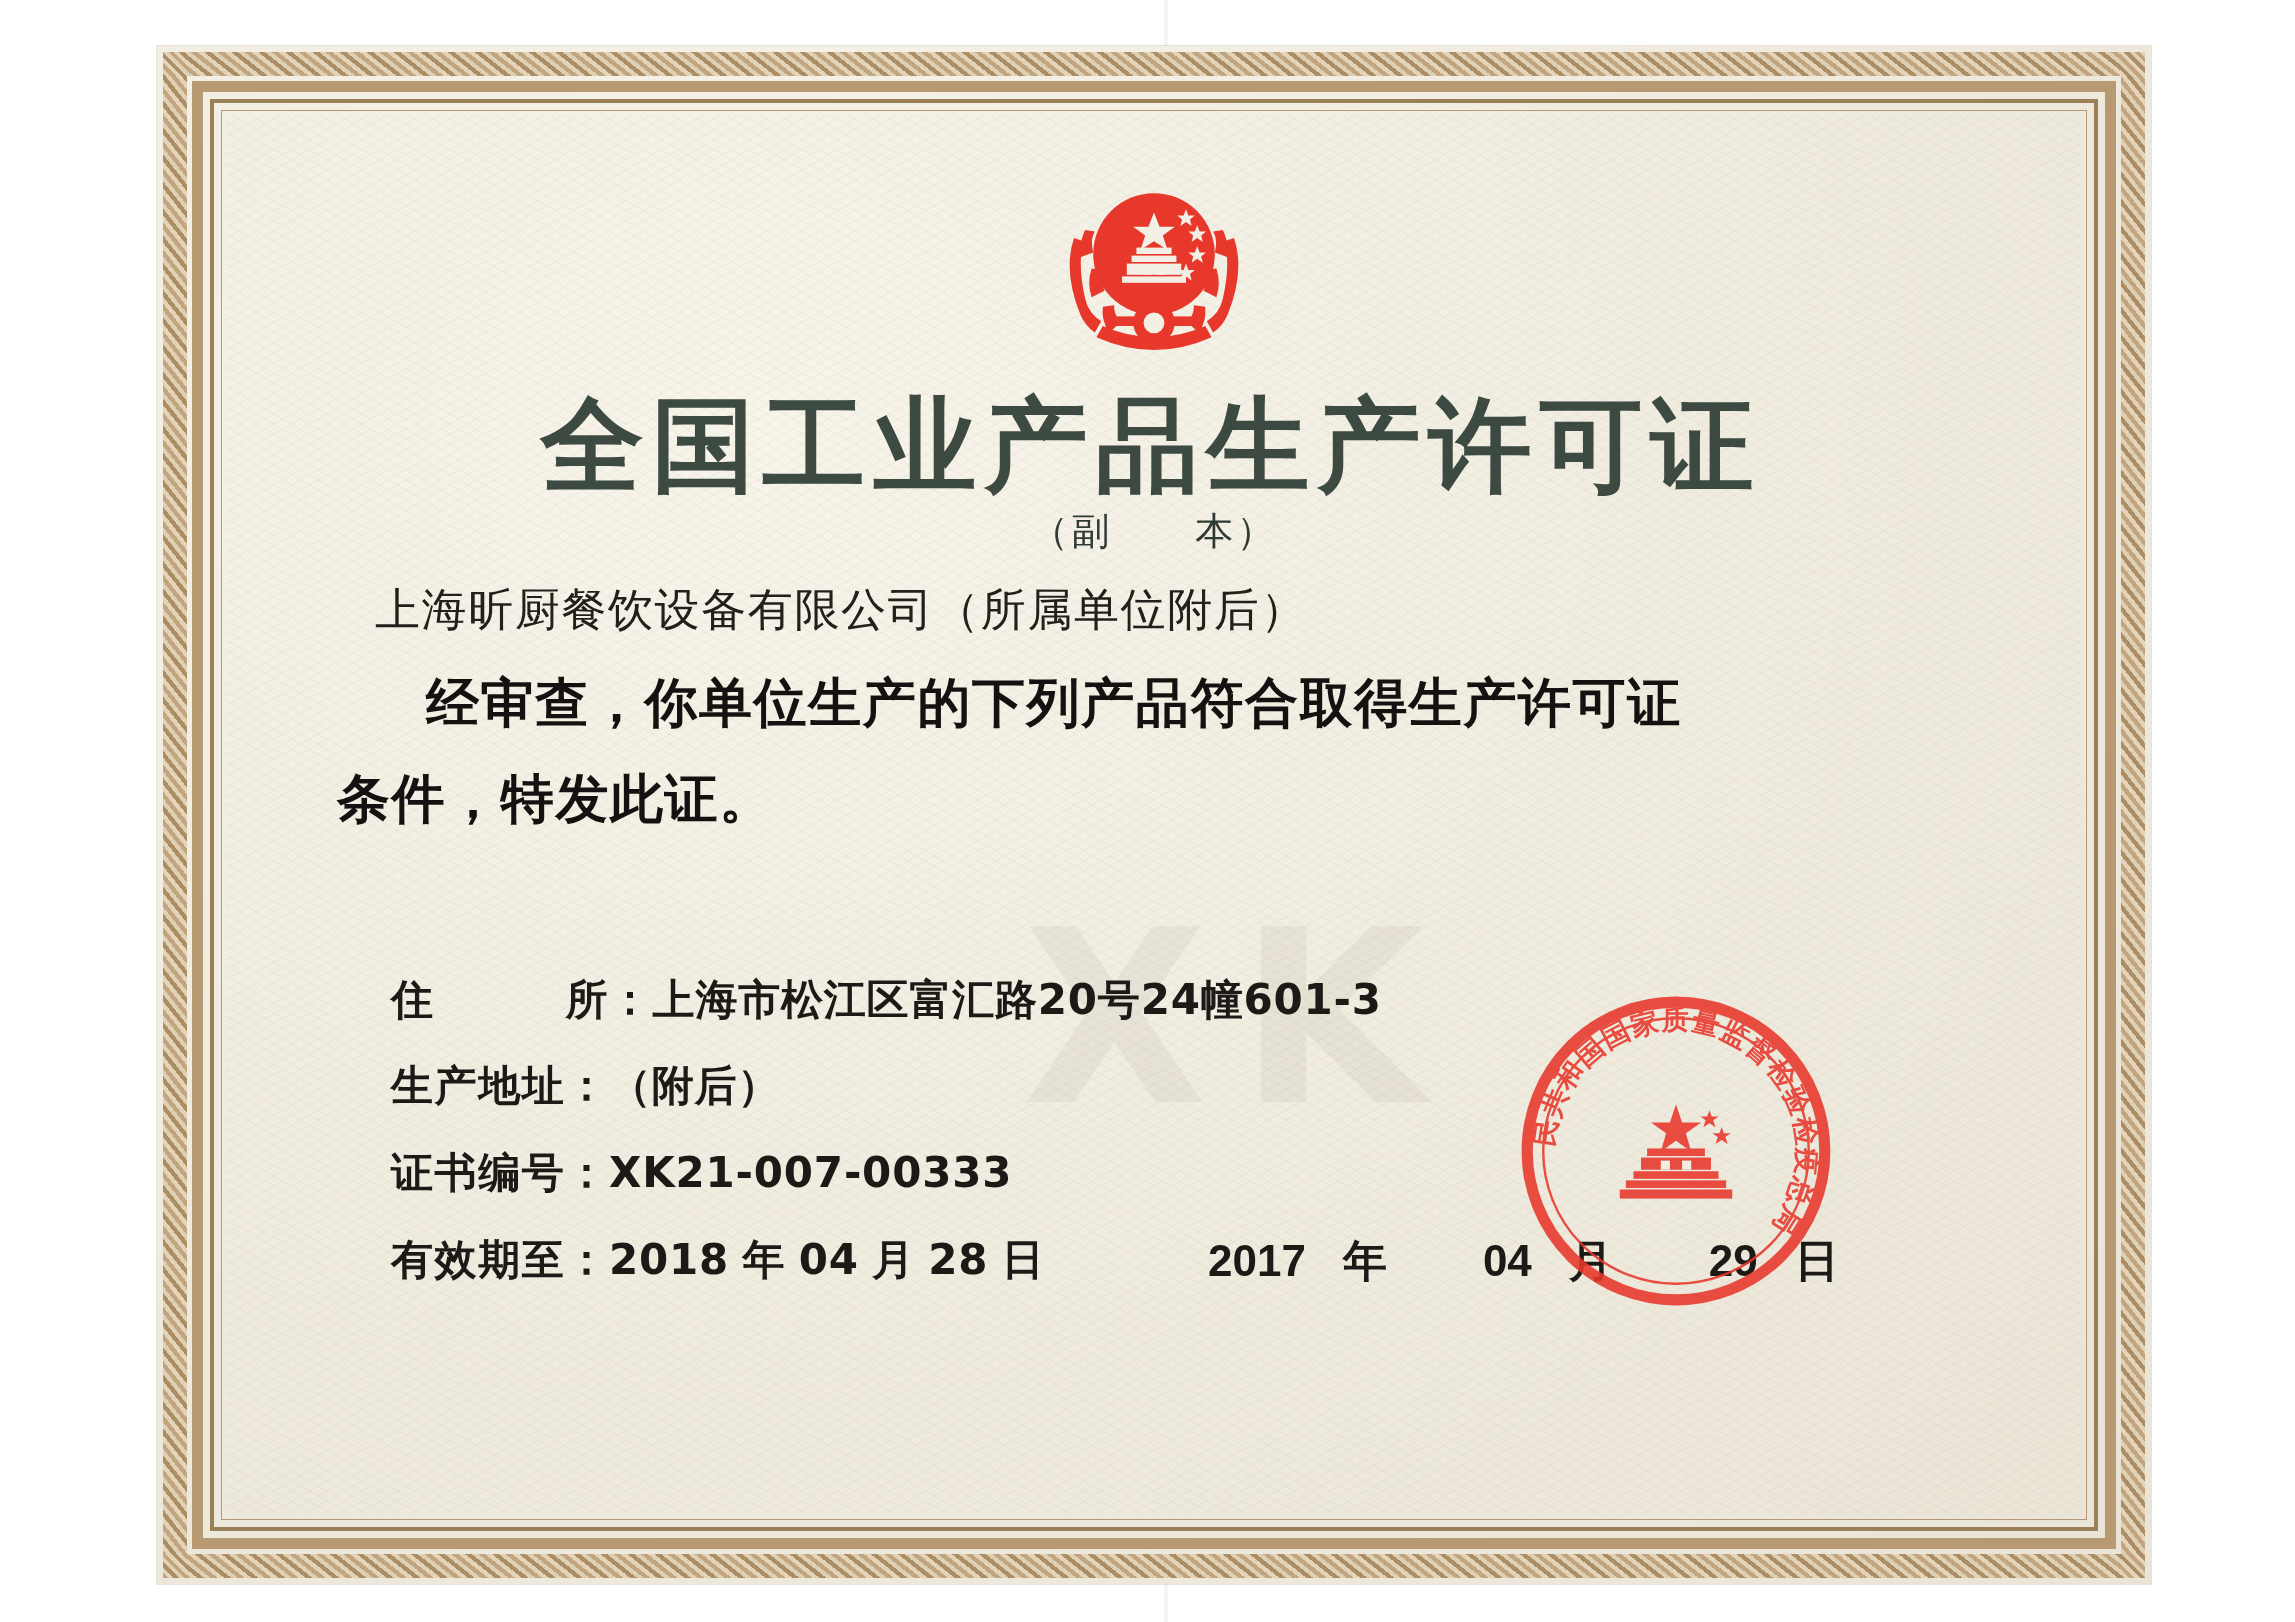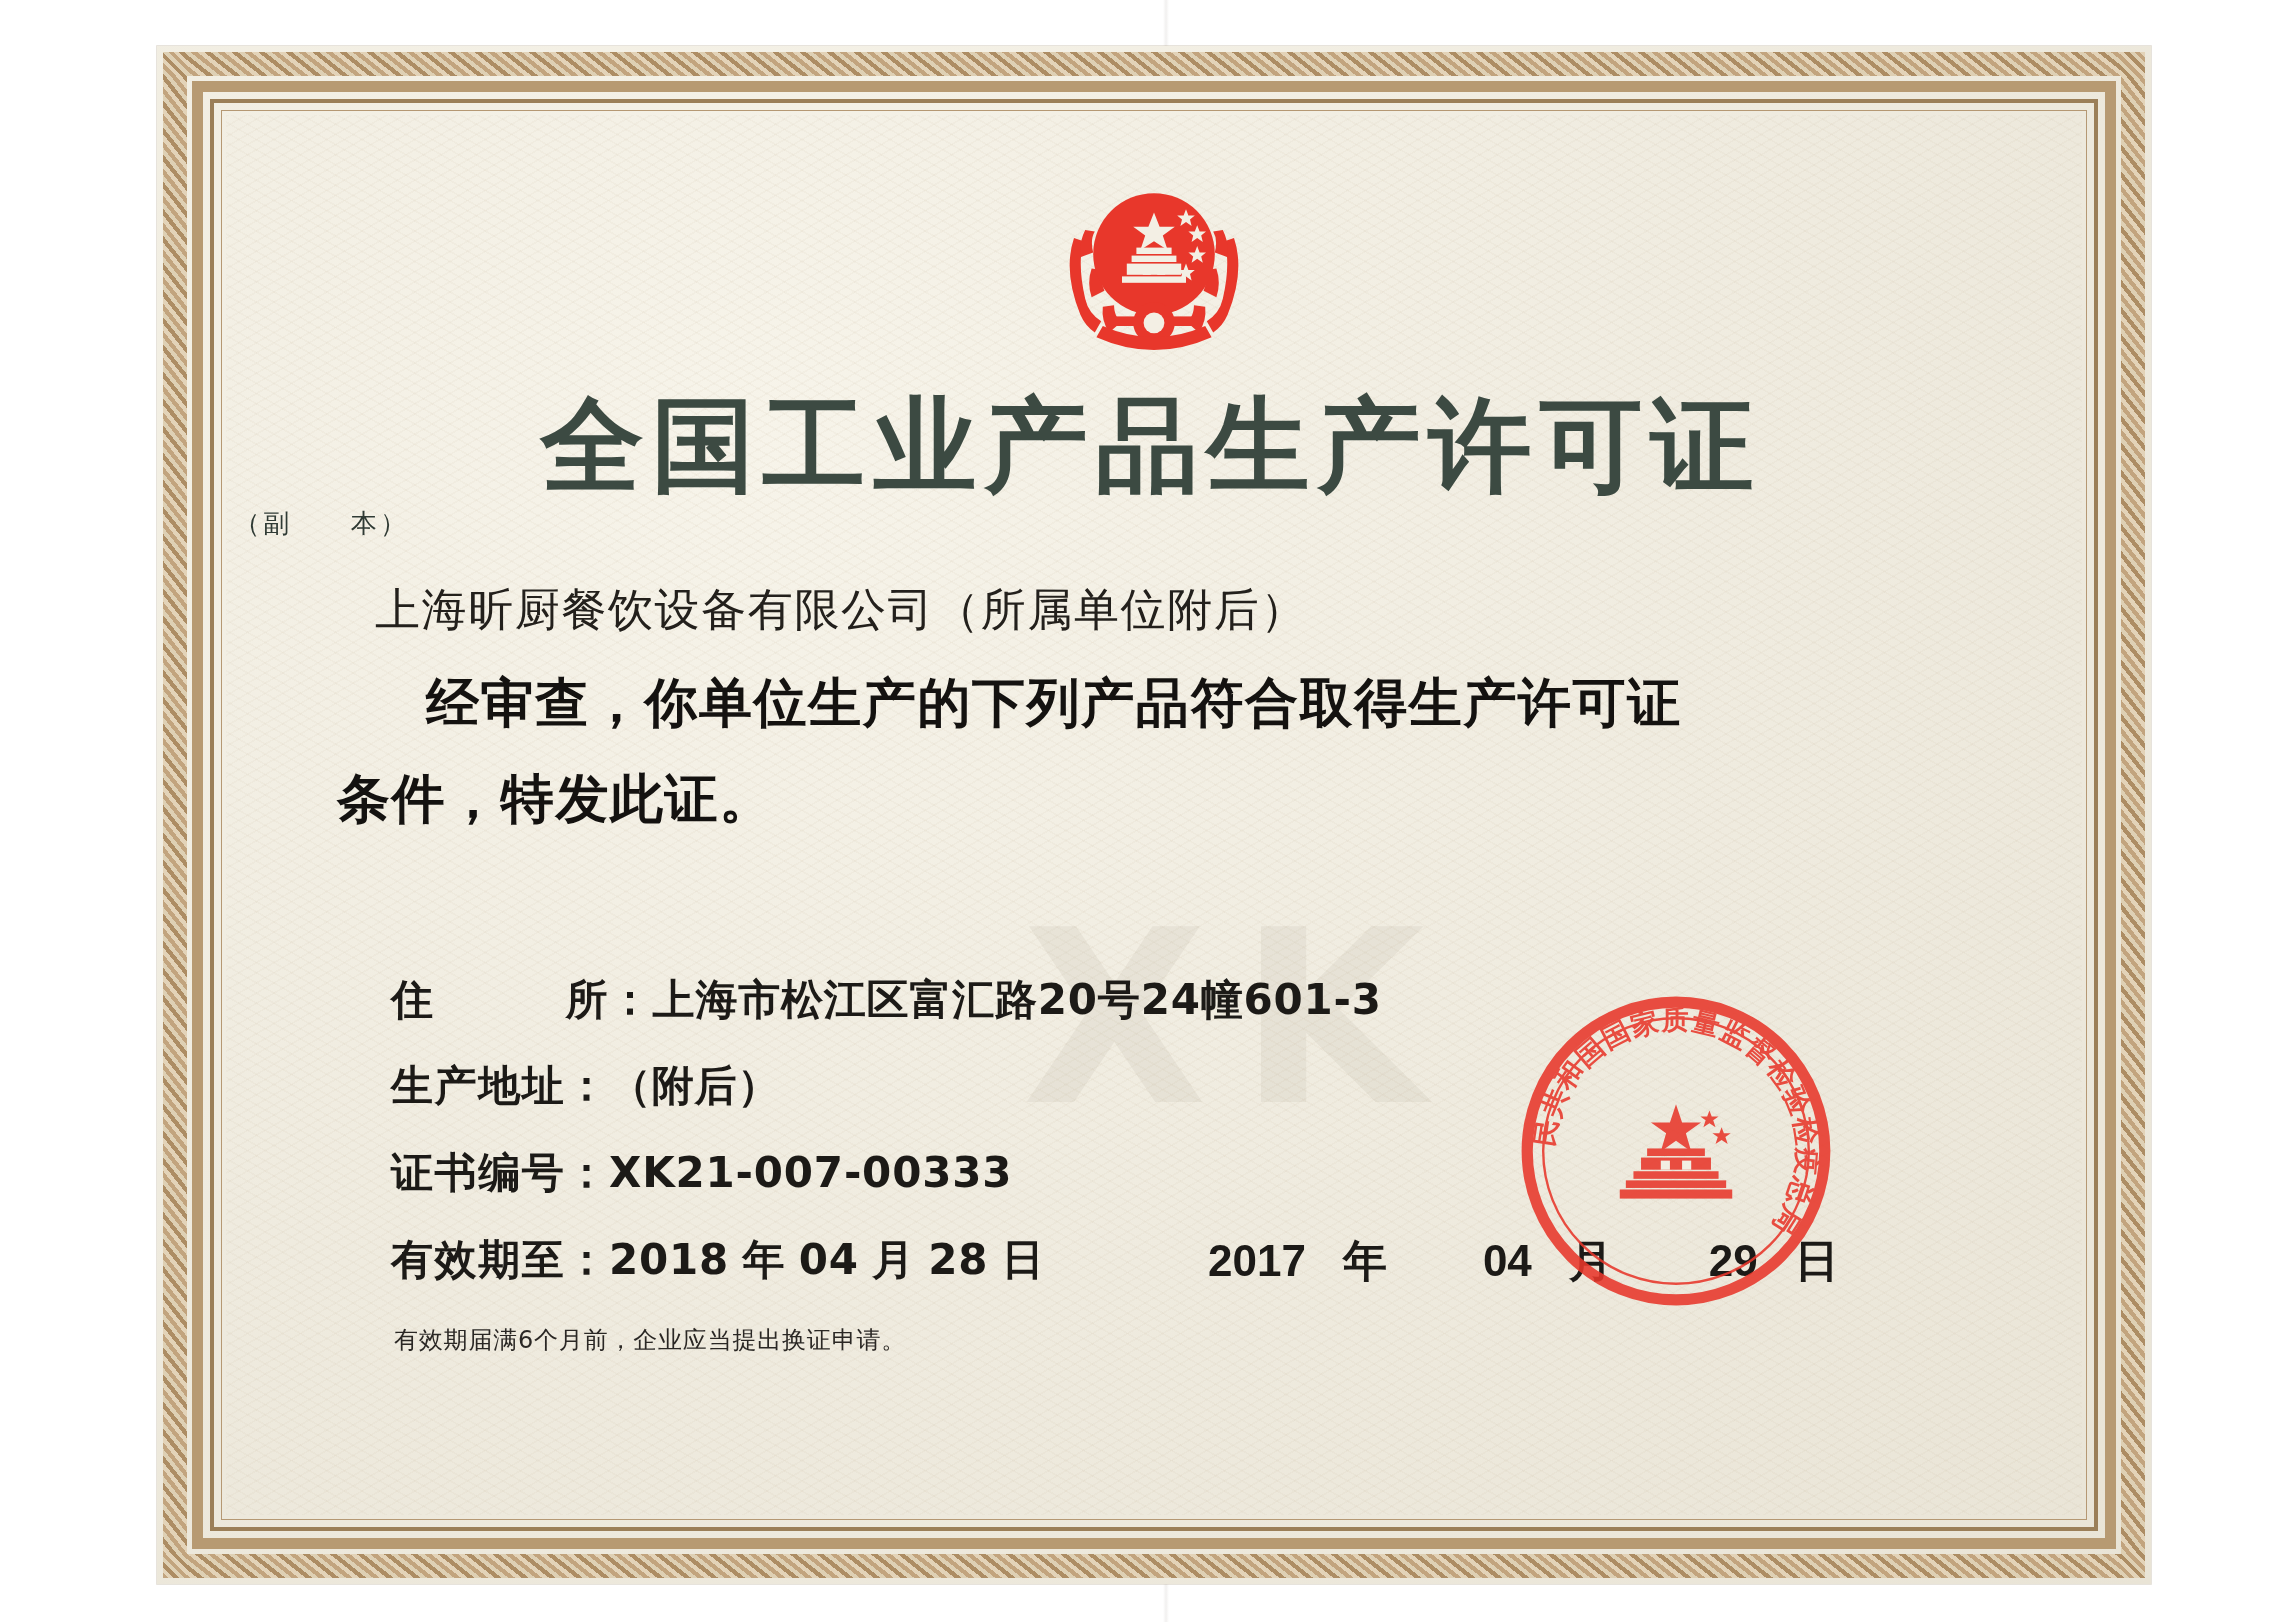--- a/index.html
+++ b/index.html
@@ -135,22 +135,23 @@
     font-size: 103px;
     letter-spacing: 8px;
     color: #3c4a42;
     white-space: nowrap;
   }
   .subtitle {
     position: absolute;
     top: 383px;
     left: 0;
     right: 0;
-    font-family: "DejaVu Sans", "Liberation Sans", sans-serif;
-    font-size: 26px;
+    text-align: center;
+    font-family: "DejaVu Sans", "Liberation Sans", sans-serif;
+    font-size: 38px;
     color: #2f3a34;
     letter-spacing: 3.2px;
   }
 
   .company {
     position: absolute;
     top: 457px;
     left: 141px;
     font-family: "DejaVu Sans", "Liberation Sans", sans-serif;
     font-size: 45px;
@@ -324,21 +325,20 @@
       </div>
 
       <div class="field f-valid">
         <span class="label">有效期至：</span><span class="value">2018</span>&nbsp;<span class="value">年</span>&nbsp;<span class="value">04</span>&nbsp;<span class="value">月</span>&nbsp;<span class="value">28</span>&nbsp;<span class="value">日</span>
       </div>
 
       <div class="issue-date">
         <span>2017</span><span class="sep"></span><span>年</span><span class="gap"></span><span>04</span><span class="sep"></span><span>月</span><span class="gap"></span><span>29</span><span class="sep"></span><span>日</span>
       </div>
 
-      <div class="note">有效期届满6个月前，企业应当提出换证申请。</div>
 
       <div class="seal">
         <svg viewBox="0 0 400 400" width="320" height="320">
           <defs>
             <path id="sealArc" d="M 200,200 m -152,0 a 152,152 0 1,1 304,0 a 152,152 0 1,1 -304,0"></path>
           </defs>
           <circle cx="200" cy="200" r="186" fill="none" stroke="#e8372b" stroke-width="14"></circle>
           <circle cx="200" cy="200" r="166" fill="none" stroke="#e8372b" stroke-width="3"></circle>
 
           <text font-family="DejaVu Sans, sans-serif" font-size="34" font-weight="700" fill="#e8372b" letter-spacing="2">

